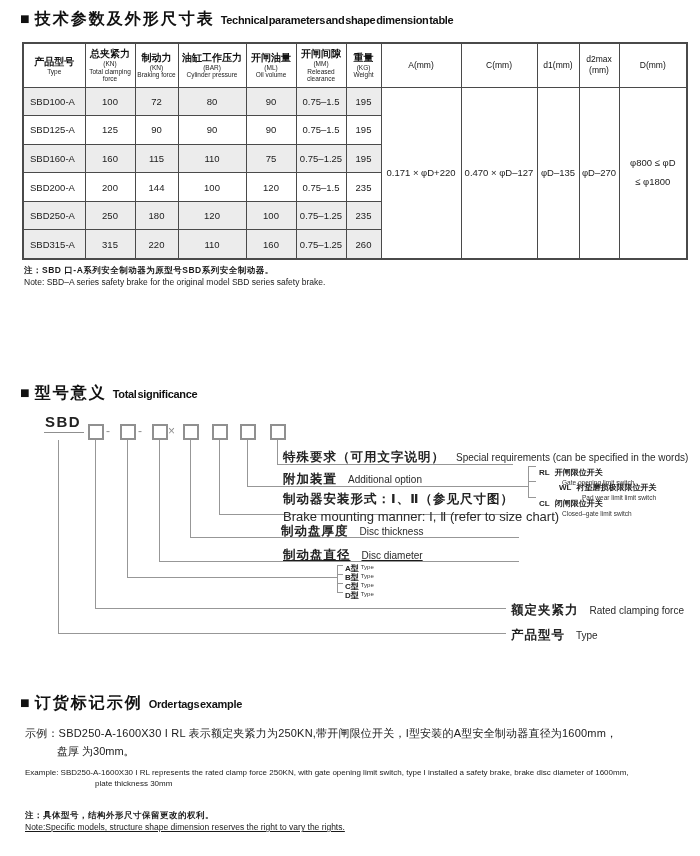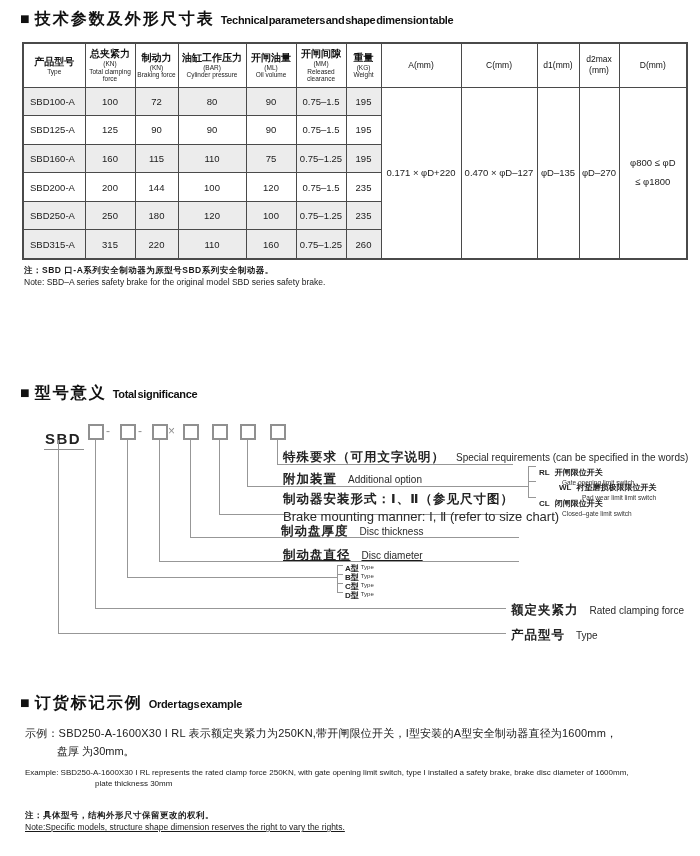--- a/index.html
+++ b/index.html
@@ -33,21 +33,21 @@
   .spec tr.shade td:not(.merged){background:#ececec;}
   .spec td.merged{background:#ffffff;}
   .dline{display:block;line-height:1.9;}
 
   
   .tnote-zh{position:absolute;left:24px;top:265px;font-size:8.5px;font-weight:bold;letter-spacing:0.5px;}
   .tnote-en{position:absolute;left:24px;top:277px;font-size:8.5px;}
 
   
   .diagram{position:absolute;left:0;top:410px;width:700px;height:260px;}
-  .sbd{position:absolute;left:44px;top:20px;font-size:15px;font-weight:bold;letter-spacing:1.5px;
+  .sbd{position:absolute;left:44px;top:3px;font-size:15px;font-weight:bold;letter-spacing:1.5px;
        color:#222;border-bottom:1px solid #8f8f8f;padding:0 3px 2px 1px;}
   .mbox{position:absolute;top:14px;width:12px;height:12px;border:2px solid #909090;background:#fff;}
   .sep{position:absolute;top:14px;font-size:12px;color:#909090;}
   .lead{position:absolute;border-left:1px solid #979797;border-bottom:1px solid #979797;}
   .dlab{position:absolute;white-space:nowrap;}
   .dlab .zh{font-size:12.5px;font-weight:bold;letter-spacing:1px;color:#222;}
   .dlab .en{font-size:10px;color:#2a2a2a;margin-left:11px;}
   .dlab .en-block{display:block;font-size:13px;color:#2a2a2a;margin-top:1px;}
   .types-bracket{position:absolute;left:337px;top:155px;height:27px;border-left:1px solid #979797;}
   .type-item{position:absolute;left:337px;white-space:nowrap;line-height:9px;}

